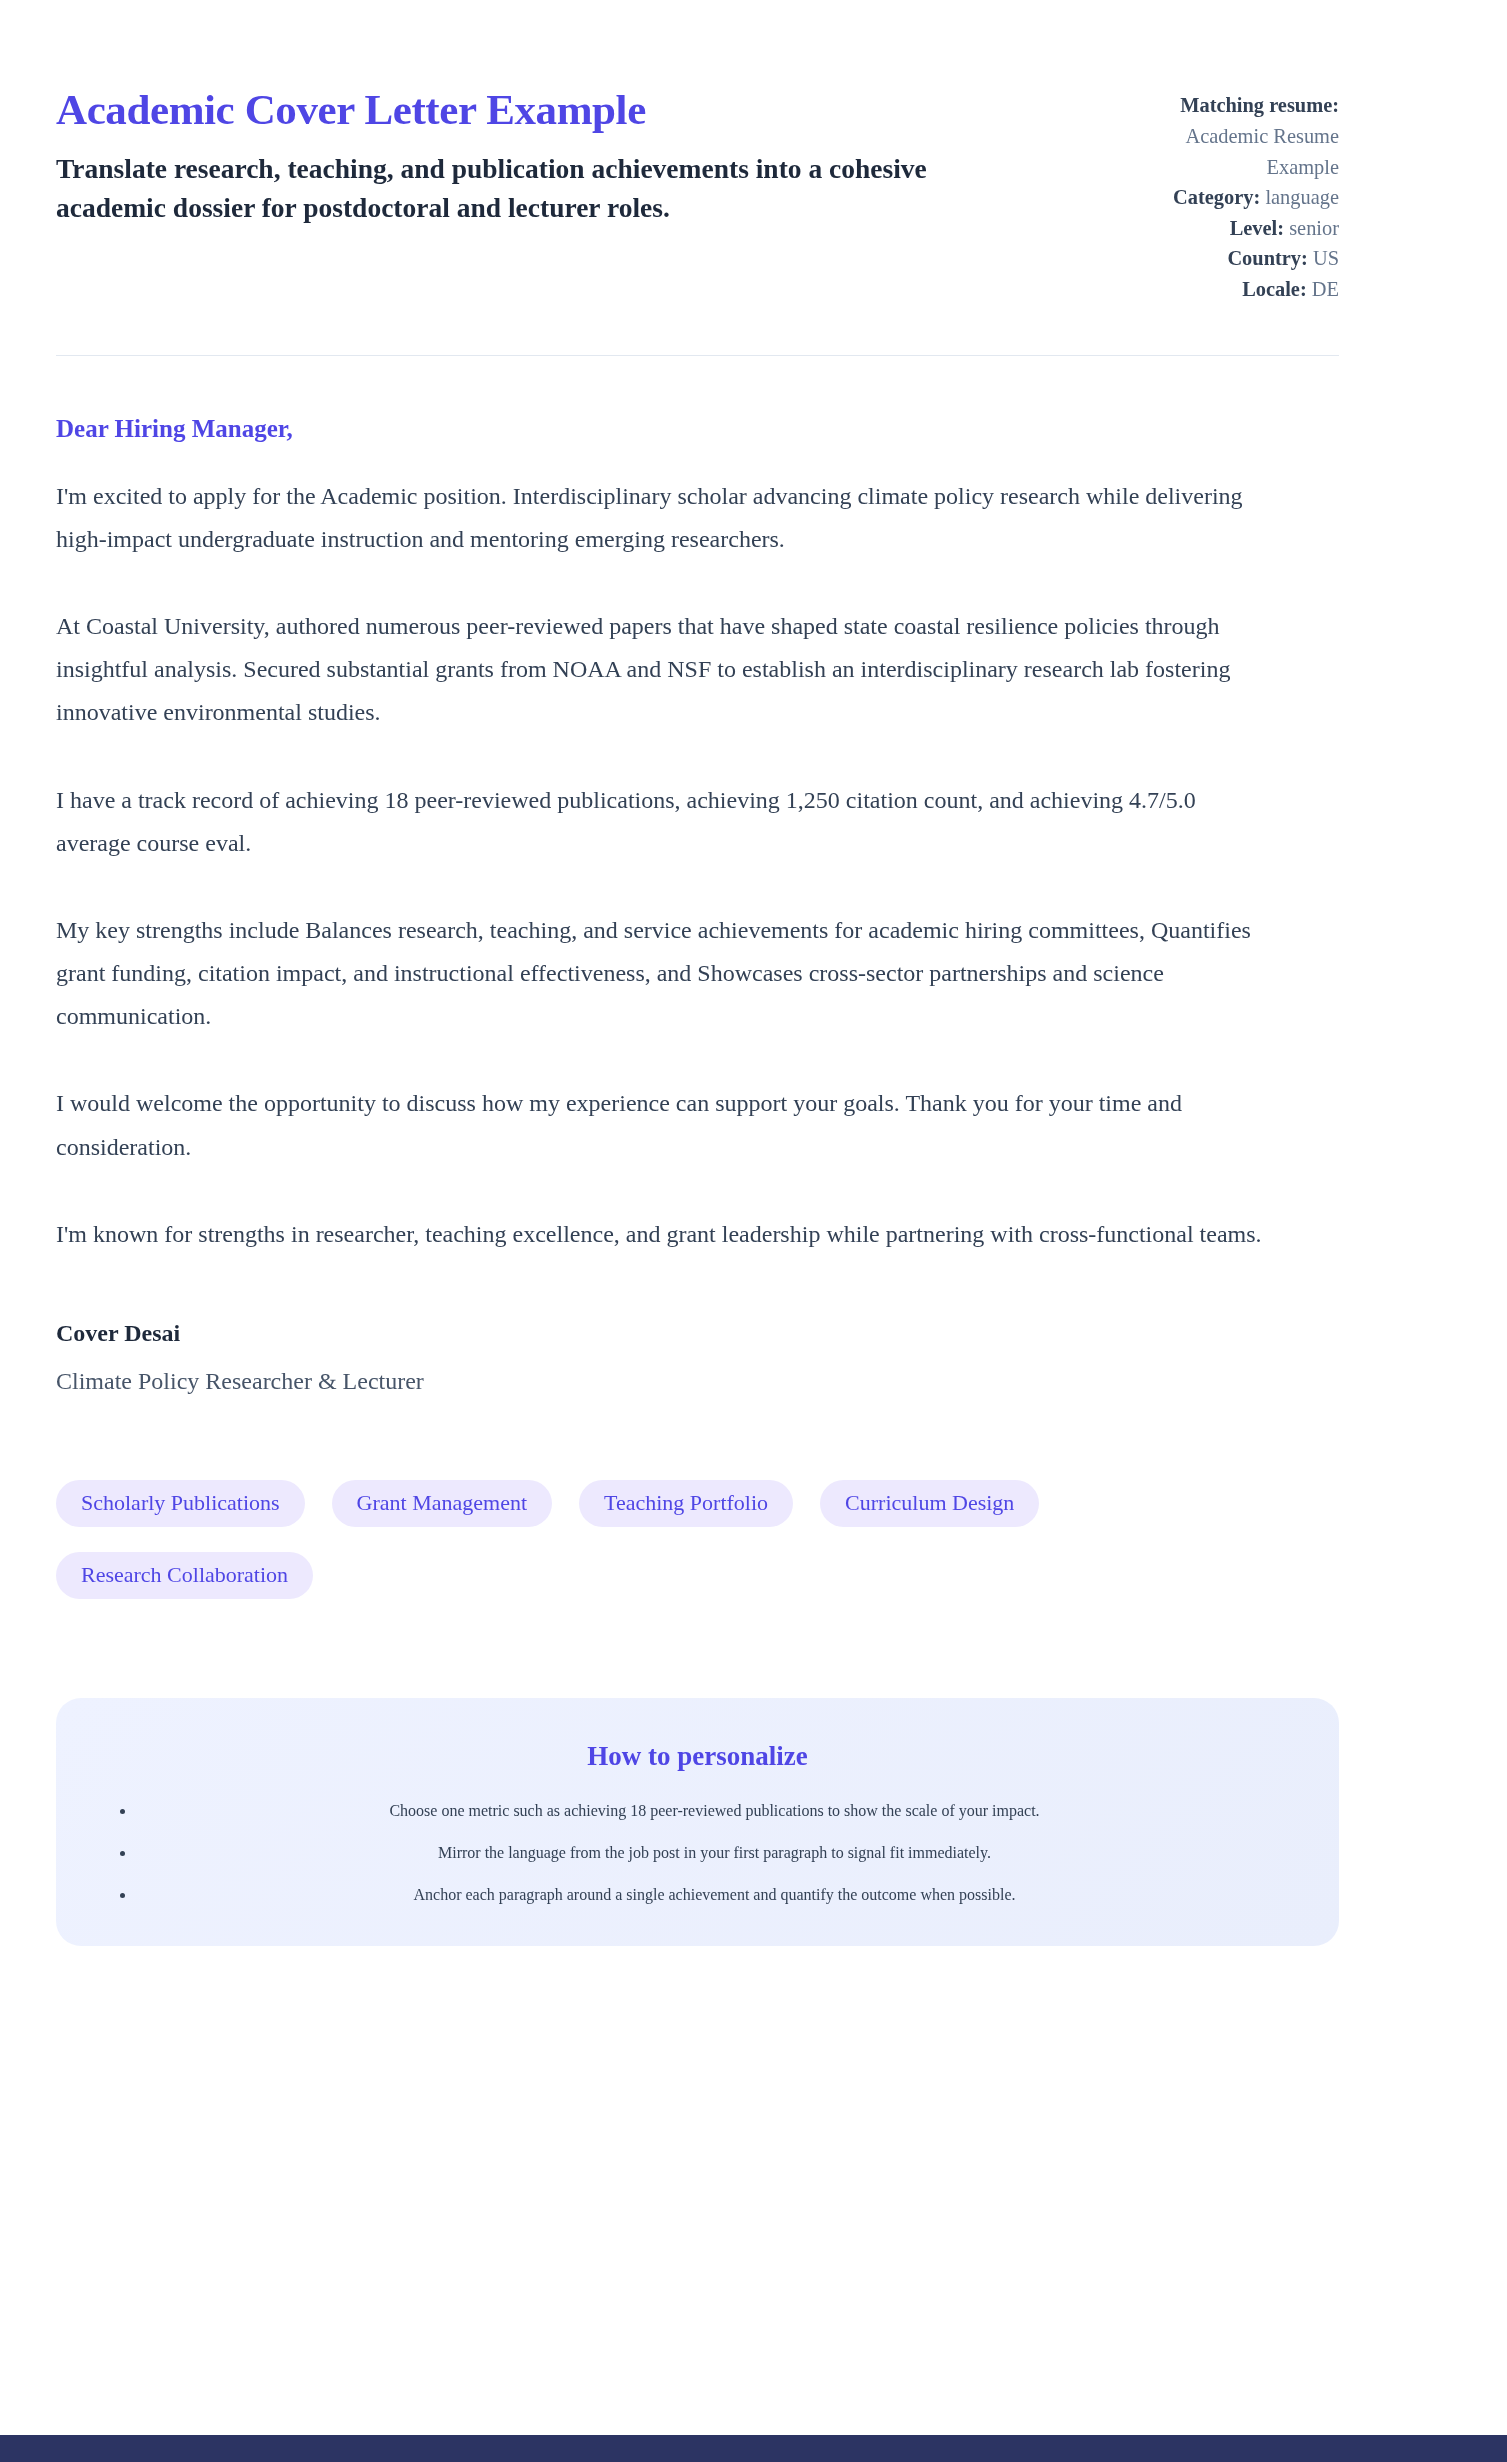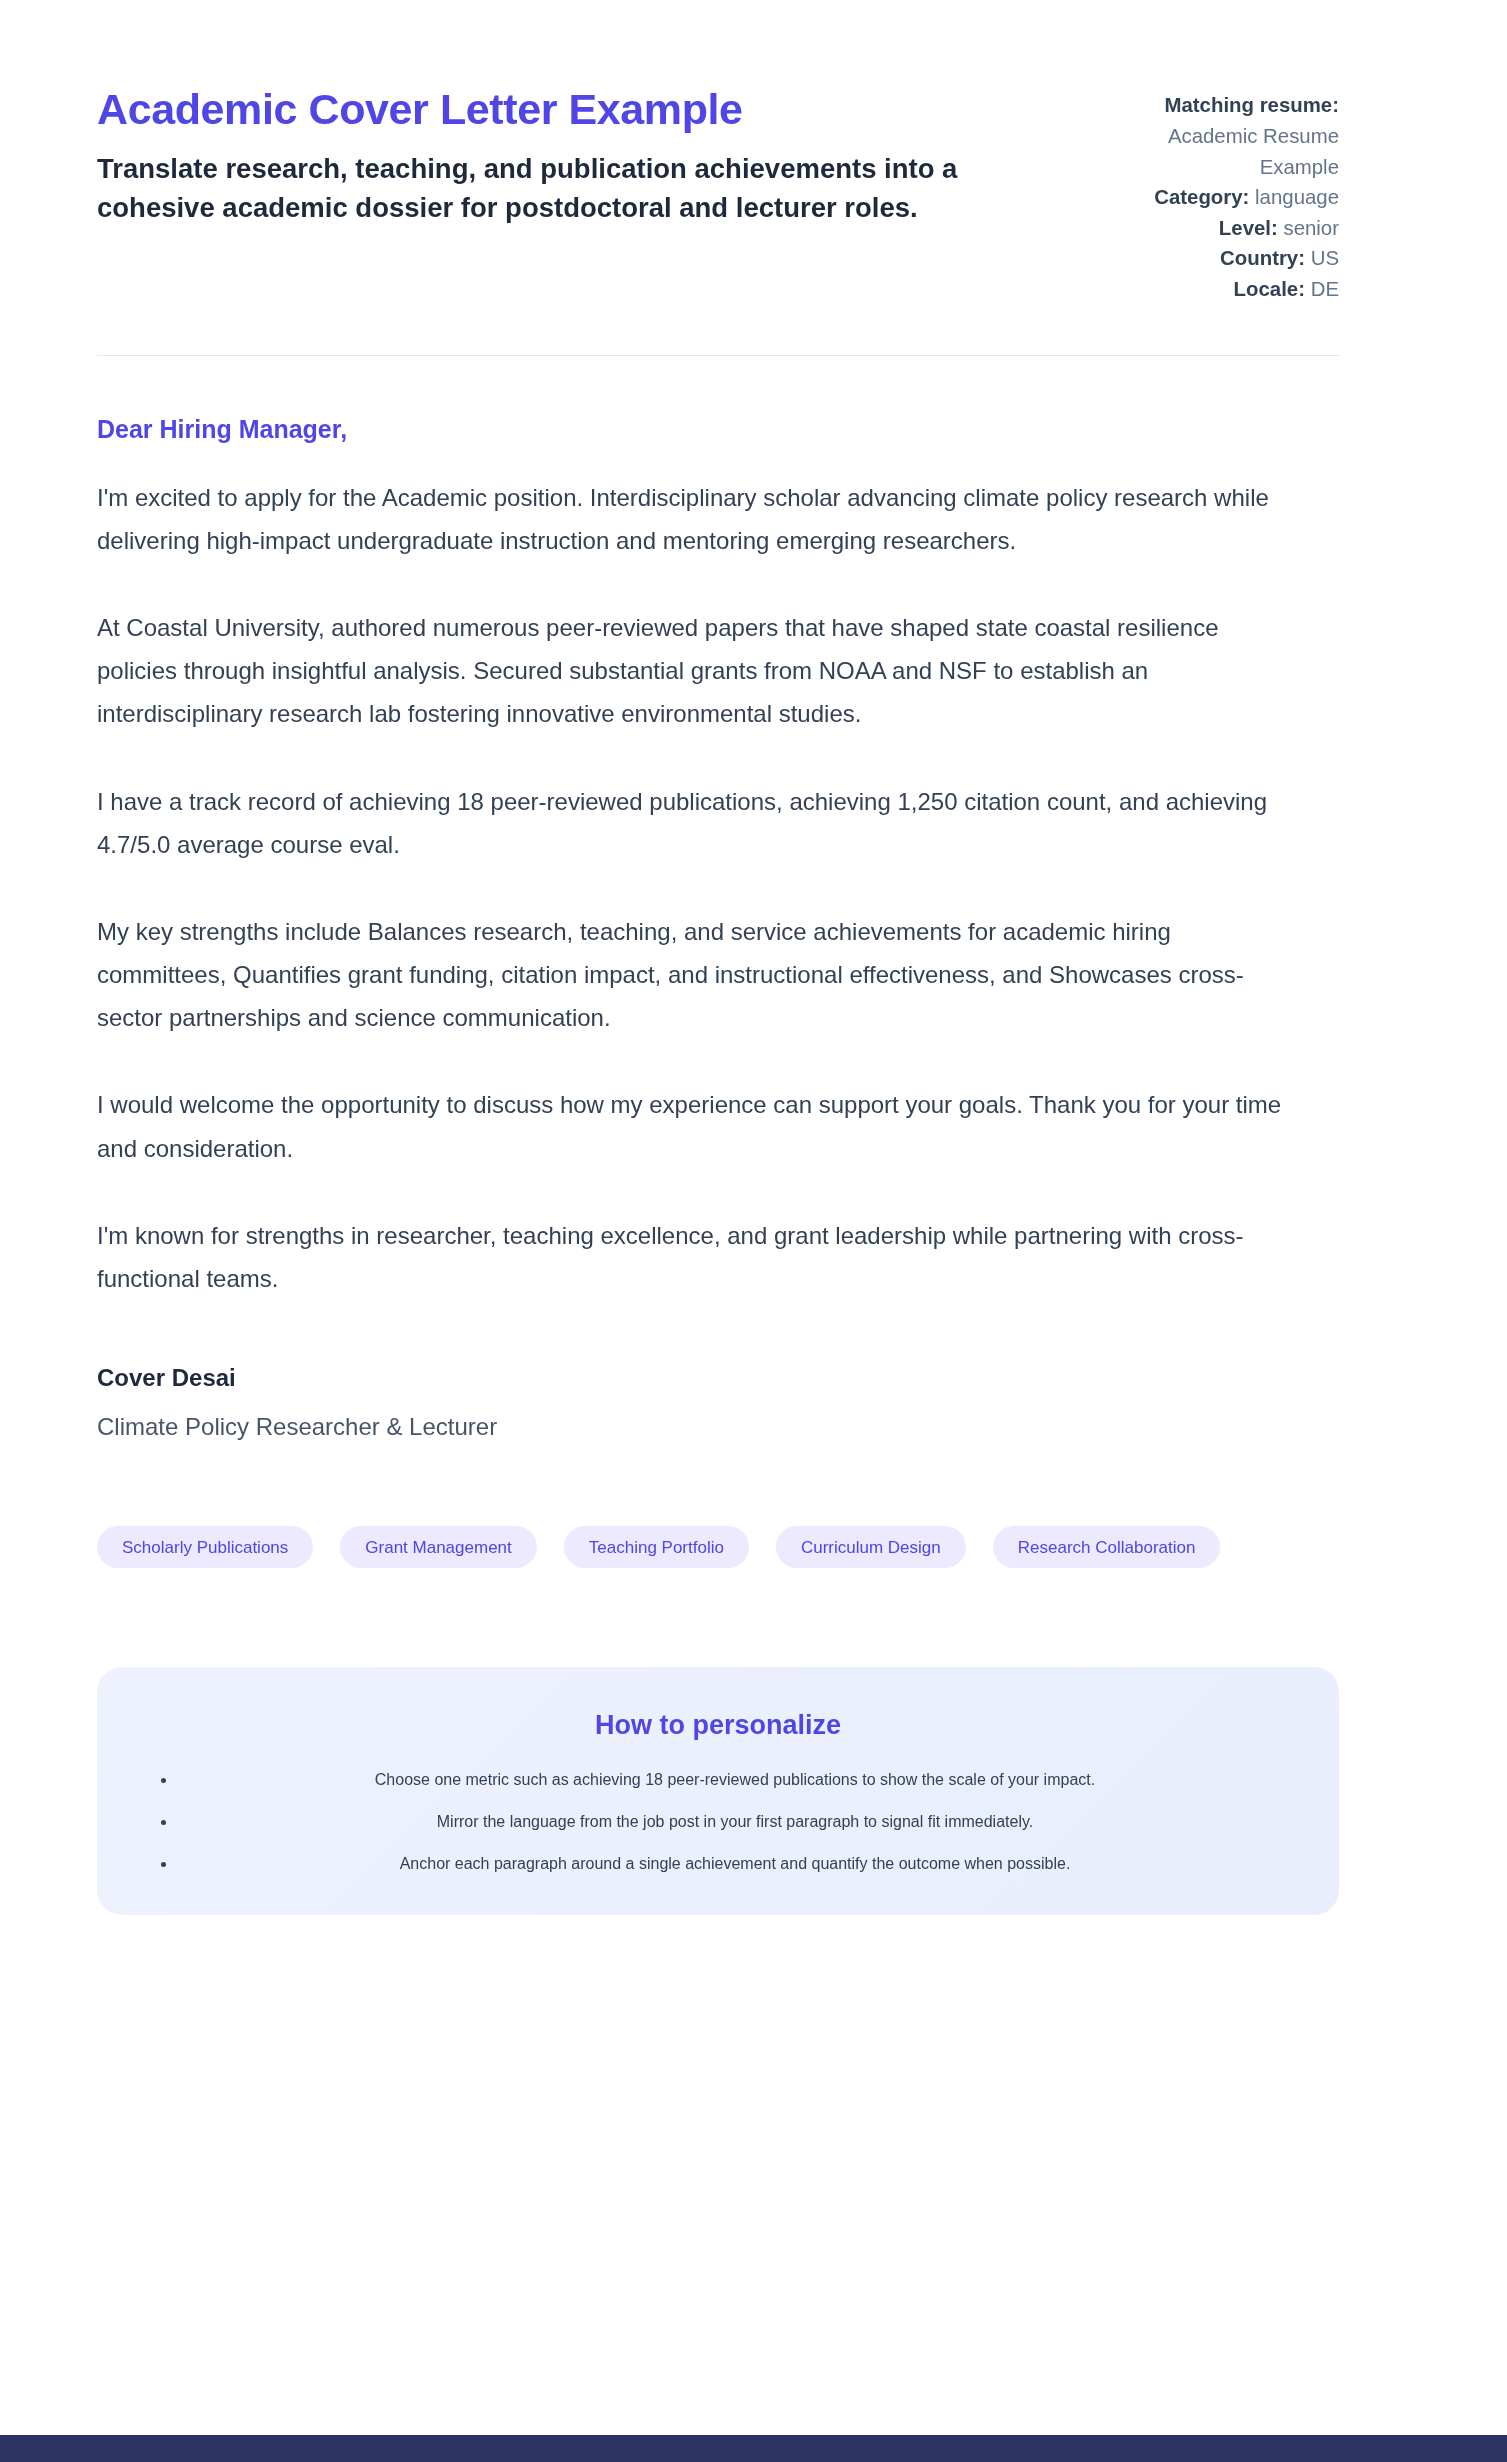--- a/index.html
+++ b/index.html
@@ -7,22 +7,23 @@
   body {
     width: 1508px;
     min-height: 2462px;
     background: #ffffff;
     font-family: "Liberation Sans", "DejaVu Sans", sans-serif;
     color: #334155;
     display: flex;
     flex-direction: column;
   }
   .content {
-    padding: 85px 169px 0 97px;
+    padding: 85px 169px 0 56px;
     flex: 0 0 auto;
+    font-family: Liberation Serif, serif;
   }
   .page-header {
     display: flex;
     justify-content: space-between;
     align-items: flex-start;
     gap: 35px;
   }
   .header-left { max-width: 905px; }
   .title {
     margin: 0 0 16px 0;
@@ -82,21 +83,21 @@
   .tags {
     margin-top: 85px;
     display: flex;
     flex-wrap: wrap;
     gap: 25px 27px;
     max-width: 1206px;
   }
   .tag {
     background: #ede9fe;
     color: #4f46e5;
-    font-size: 17px;
+    font-size: 22px;
     line-height: 1;
     padding: 12.4px 25px;
     border-radius: 886px;
     white-space: nowrap;
   }
   .callout {
     margin-top: 99px;
     background: linear-gradient(135deg, #eef2ff 0%, #e9eefc 100%);
     border-radius: 25px;
     padding: 43px 46px 37px 46px;

